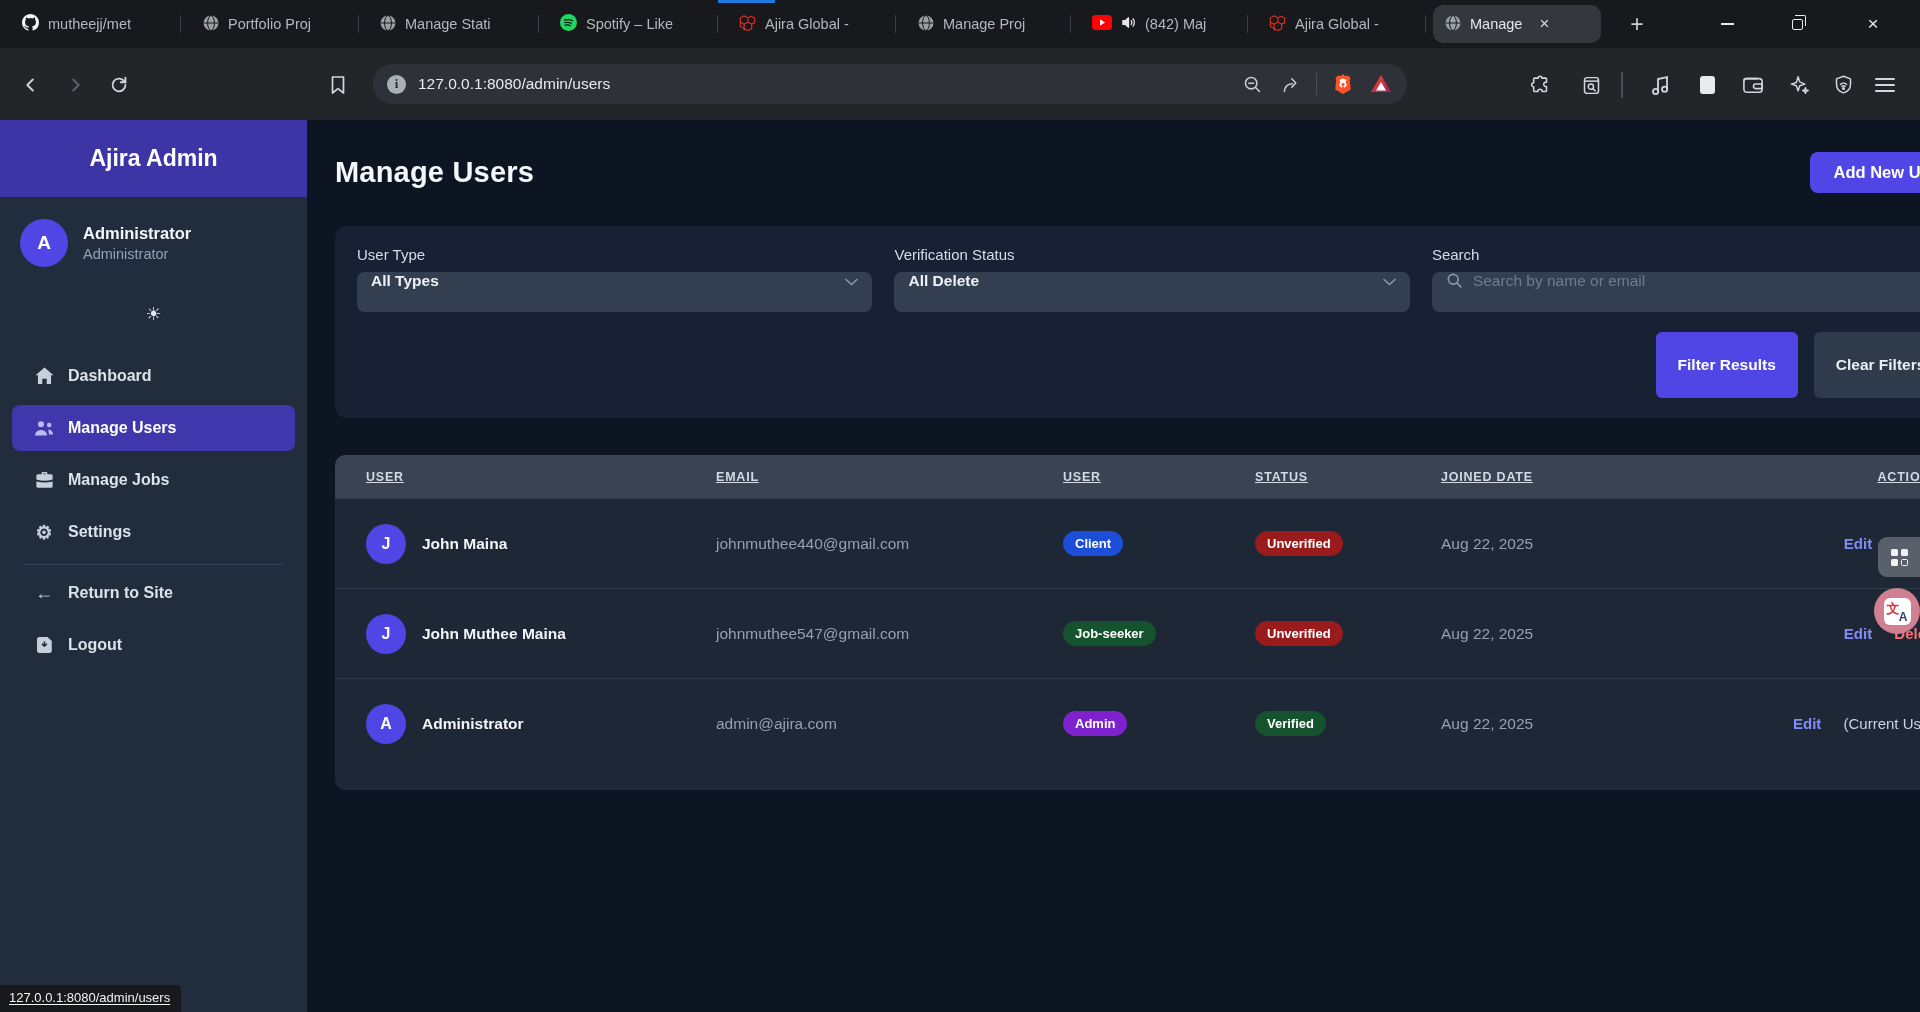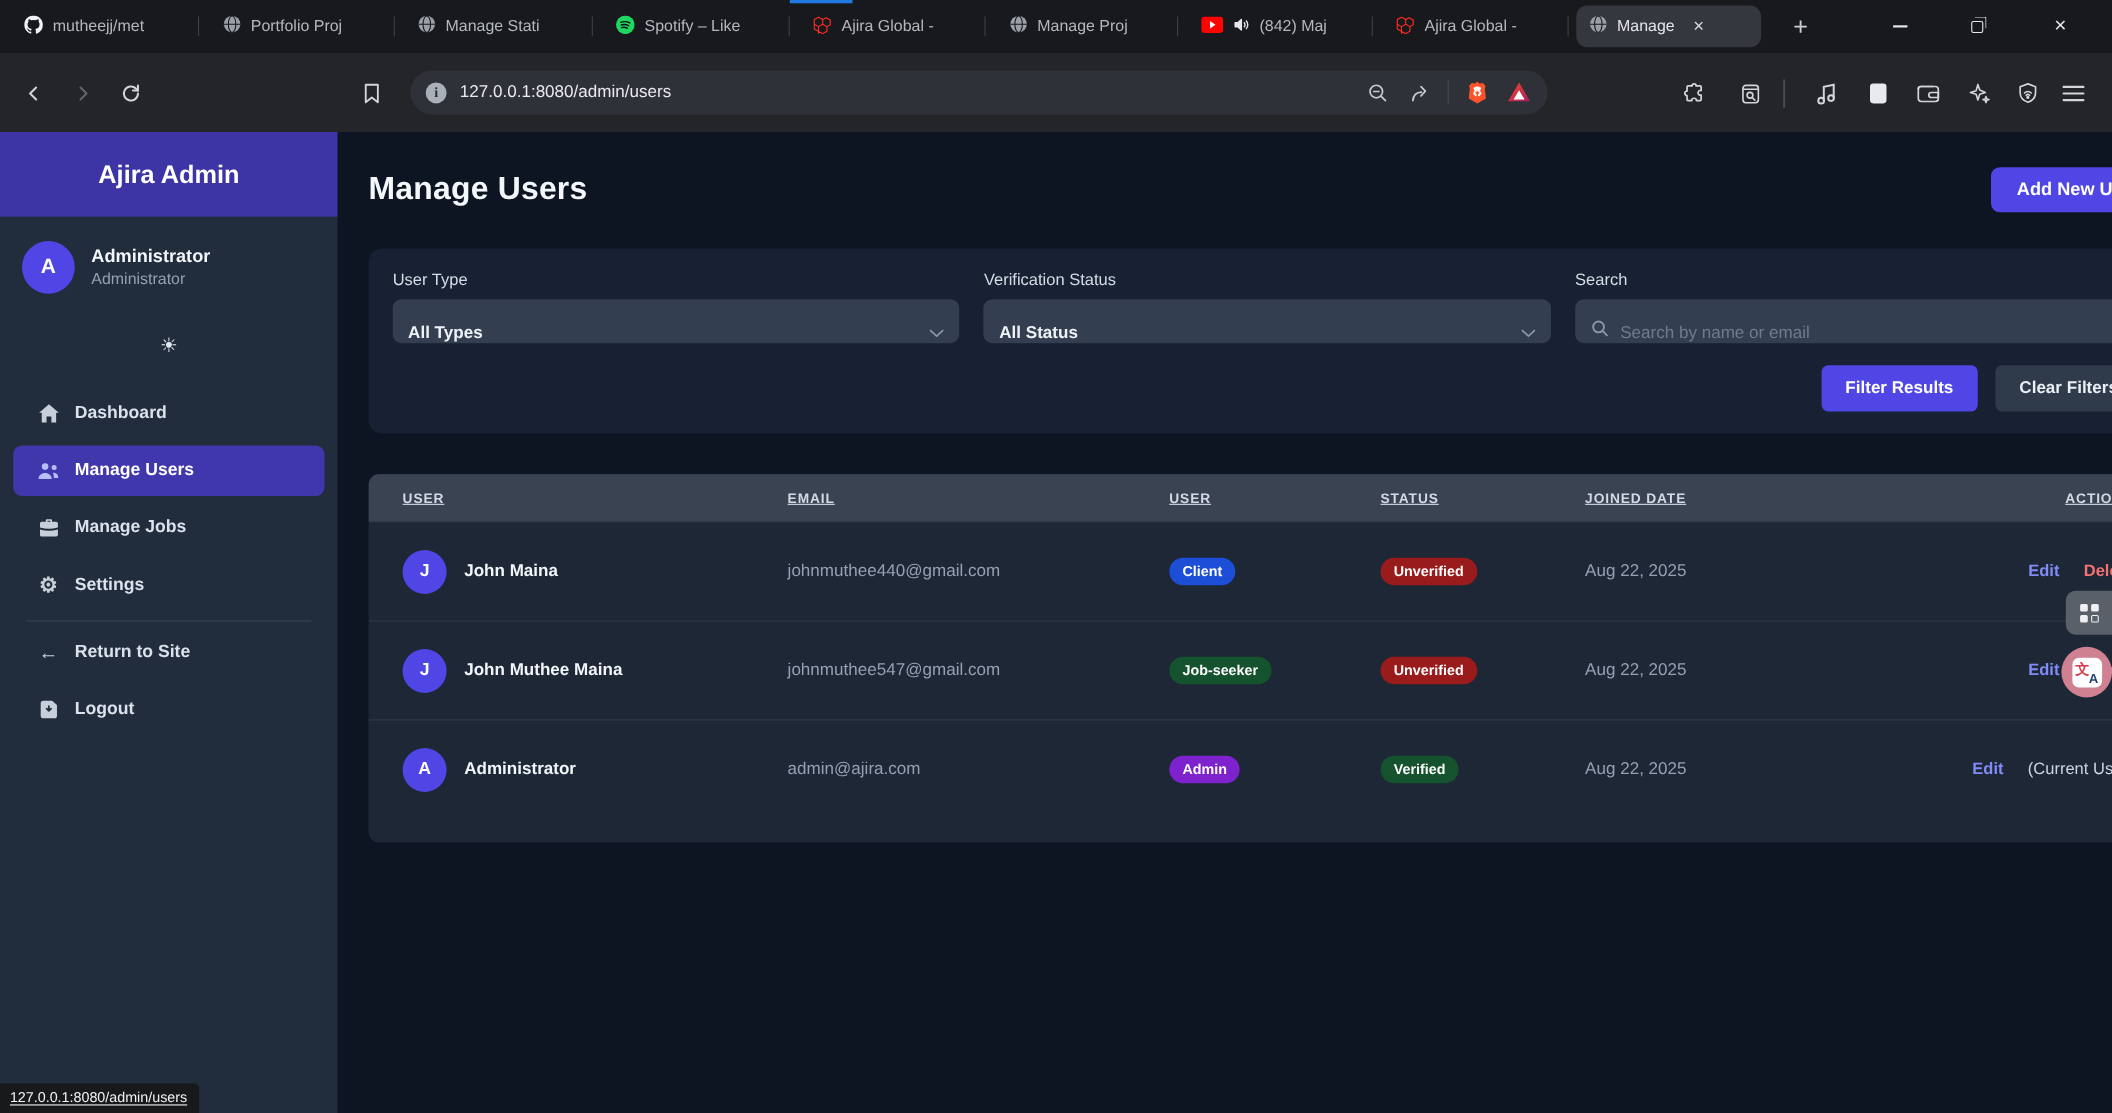--- a/index.html
+++ b/index.html
@@ -69,28 +69,28 @@
   .main { flex:1; background:#0d1422; padding:0 33px 0 28px; position:relative; }
   .main-header { display:flex; justify-content:space-between; align-items:center; padding-top:32px; }
   .page-title { color:#f4f7fb; font-size:29px; font-weight:bold; letter-spacing:0.2px; }
   .btn { border:none; border-radius:8px; font-family:inherit; font-weight:bold; color:#fff; }
   .btn-primary { background:#4f46e5; }
   .add-btn { font-size:16.5px; padding:11px 24px; }
 
   .filter-card { margin-top:33px; background:#172133; border-radius:12px; padding:20px 22px 20px 22px; }
   .filter-grid { display:grid; grid-template-columns:1fr 1fr 1fr; gap:22px; }
   .f-label { color:#d5dce6; font-size:15px; margin-bottom:9px; }
-  .control { height:40px; background:#333e50; border-radius:8px; display:flex; align-items:flex-end;
+  .control { height:40px; background:#333e50; border-radius:8px; display:flex; align-items:flex-start;
     padding:0 14px; }
   .select-value { flex:1; color:#eef2f7; font-size:15.5px; font-weight:600; }
   .search-input { flex:1; margin-left:10px; background:transparent; border:none; outline:none;
     color:#eef2f7; font-size:15.5px; font-family:inherit; }
   .search-input::placeholder { color:#6f7b8f; }
   .filter-actions { display:flex; justify-content:flex-end; gap:16px; margin-top:20px; }
-  .filter-btn { font-size:15.5px; padding:12px 22px; border-radius:6px;margin-left:28px; }
+  .filter-btn { font-size:15.5px; padding:24px 22px; border-radius:6px;margin-left:28px; }
   .clear-btn { background:#2f3b4b; font-size:15.5px; padding:12px 22px; border-radius:6px; color:#e9eef4; }
 
   .table-card { margin-top:37px; background:#1d2735; border-radius:10px; overflow:hidden; padding-bottom:22px; }
   .tgrid { display:grid; grid-template-columns:350px 347px 192px 186px 352px 1fr; align-items:center; }
   .thead { height:43px; background:#394352; padding-left:31px; }
   .th { color:#d3dae4; font-size:12.5px; font-weight:bold; letter-spacing:0.8px;text-decoration:underline; }
   .th-actions { text-align:right; padding-right:30px; }
   .trow { height:90px; padding-left:31px; border-top:1px solid #303b4c; }
   .trow:first-of-type { border-top:none; }
   .cell-user { display:flex; align-items:center; gap:16px; }
@@ -442,21 +442,21 @@
             <span>
               <svg width="13" height="8" viewBox="0 0 13 8" fill="none" stroke="#8b97a8" stroke-width="1.6" stroke-linecap="round">
                   <polyline points="1,1.5 6.5,6.5 12,1.5"></polyline>
                 </svg>
             </span>
           </div>
         </div>
         <div>
           <div class="f-label">Verification Status</div>
           <div class="control">
-            <span class="select-value">All Status</span>
+            <span class="select-value">All Delete</span>
             <span>
               <svg width="13" height="8" viewBox="0 0 13 8" fill="none" stroke="#8b97a8" stroke-width="1.6" stroke-linecap="round">
                   <polyline points="1,1.5 6.5,6.5 12,1.5"></polyline>
                 </svg>
             </span>
           </div>
         </div>
         <div>
           <div class="f-label">Search</div>
           <div class="control">

